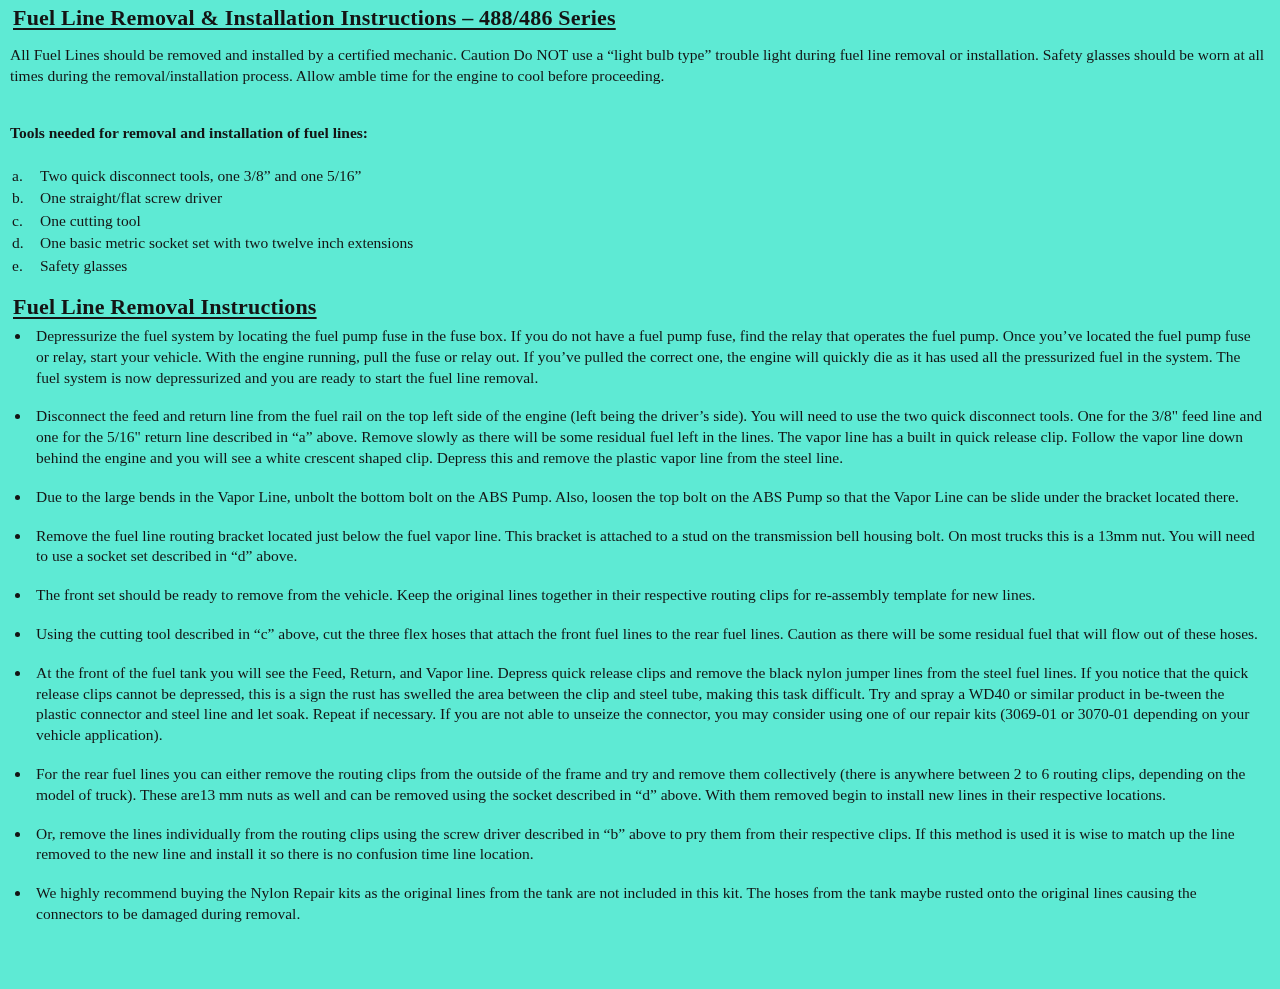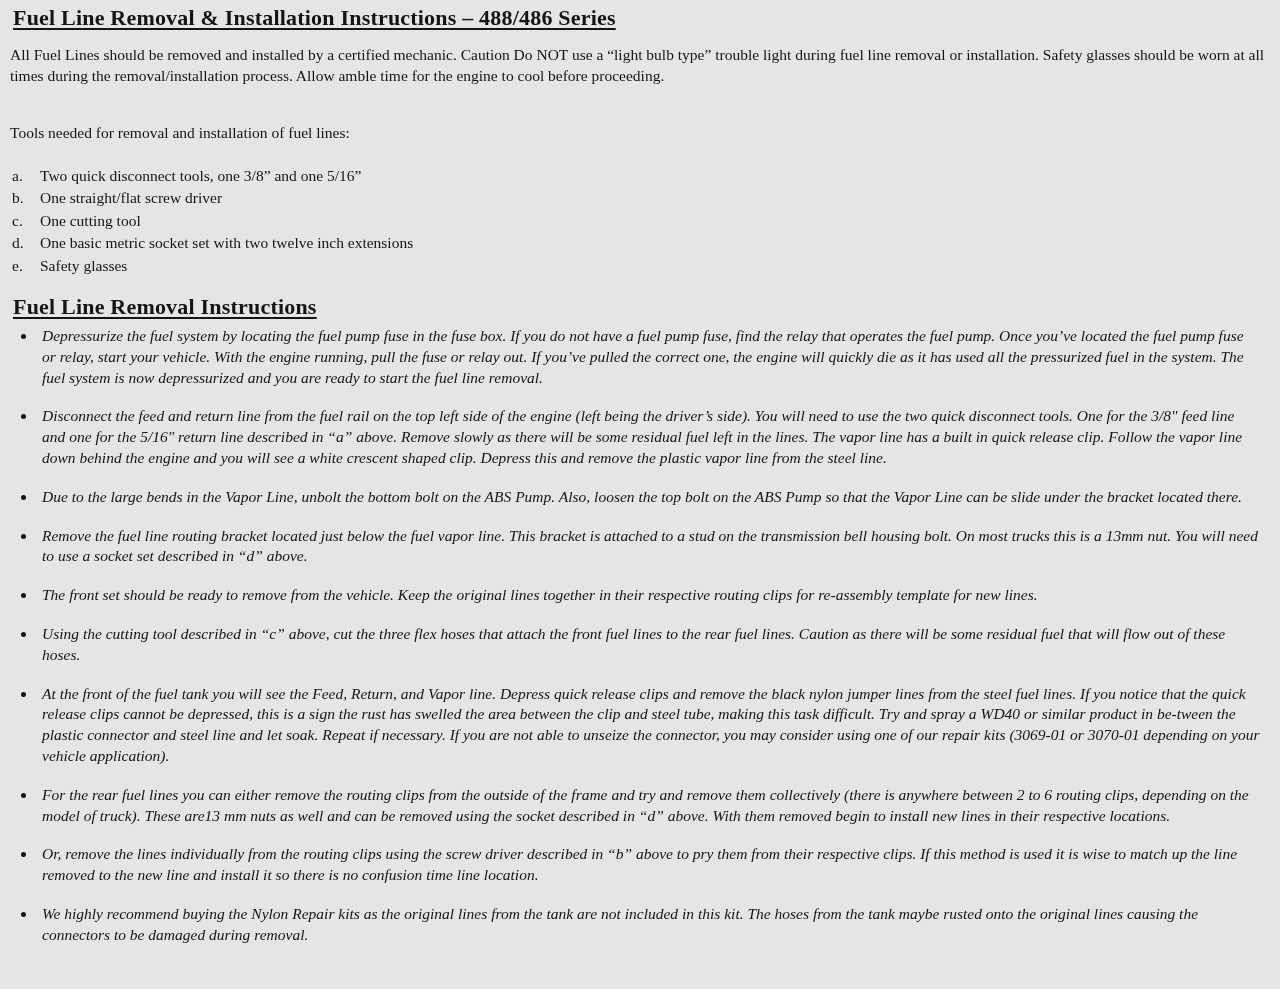--- a/index.html
+++ b/index.html
@@ -12,21 +12,21 @@
     height: 989px;
     font-family: "Liberation Serif", "DejaVu Serif", serif;
     color: #141414;
     -webkit-font-smoothing: antialiased;
   }
   .page {
     box-sizing: border-box;
     width: 1280px;
     height: 989px;
     padding: 5px 14px 10px 10px;
-    background: #e5e5e5;
+    background: #5eead4;
     overflow: hidden;
   }
   .doc-title {
     font-size: 22px;
     font-weight: bold;
     margin: 0 0 13px 3px;
     text-decoration: underline;
     text-decoration-thickness: 2px;
     text-underline-offset: 3px;
     letter-spacing: 0.2px;
@@ -34,20 +34,21 @@
   .para {
     font-size: 15.5px;
     line-height: 21px;
     margin: 0 0 36px 0;
     max-width: 1256px;
   }
   .tools-heading {
     font-size: 15.5px;
     line-height: 21px;
     margin: 0 0 22px 0;
+    font-weight: bold;
   }
   .tools-list {
     margin: 0 0 0 2px;
   }
   .tool-row {
     display: flex;
     font-size: 15.5px;
     line-height: 22.4px;
   }
   .tool-letter {
@@ -57,22 +58,21 @@
   .section-heading {
     font-size: 22px;
     font-weight: bold;
     margin: 17px 0 6px 3px;
     text-decoration: underline;
     text-decoration-thickness: 2px;
     text-underline-offset: 3px;
     letter-spacing: 0.2px;
   }
   .steps {
-    margin: 6px;
-    font-style: italic;
+    margin: 0;
   }
   .step {
     display: flex;
     margin: 0 0 18px 0;
   }
   .bullet {
     flex: 0 0 26px;
     width: 26px;
     display: flex;
     justify-content: flex-start;

